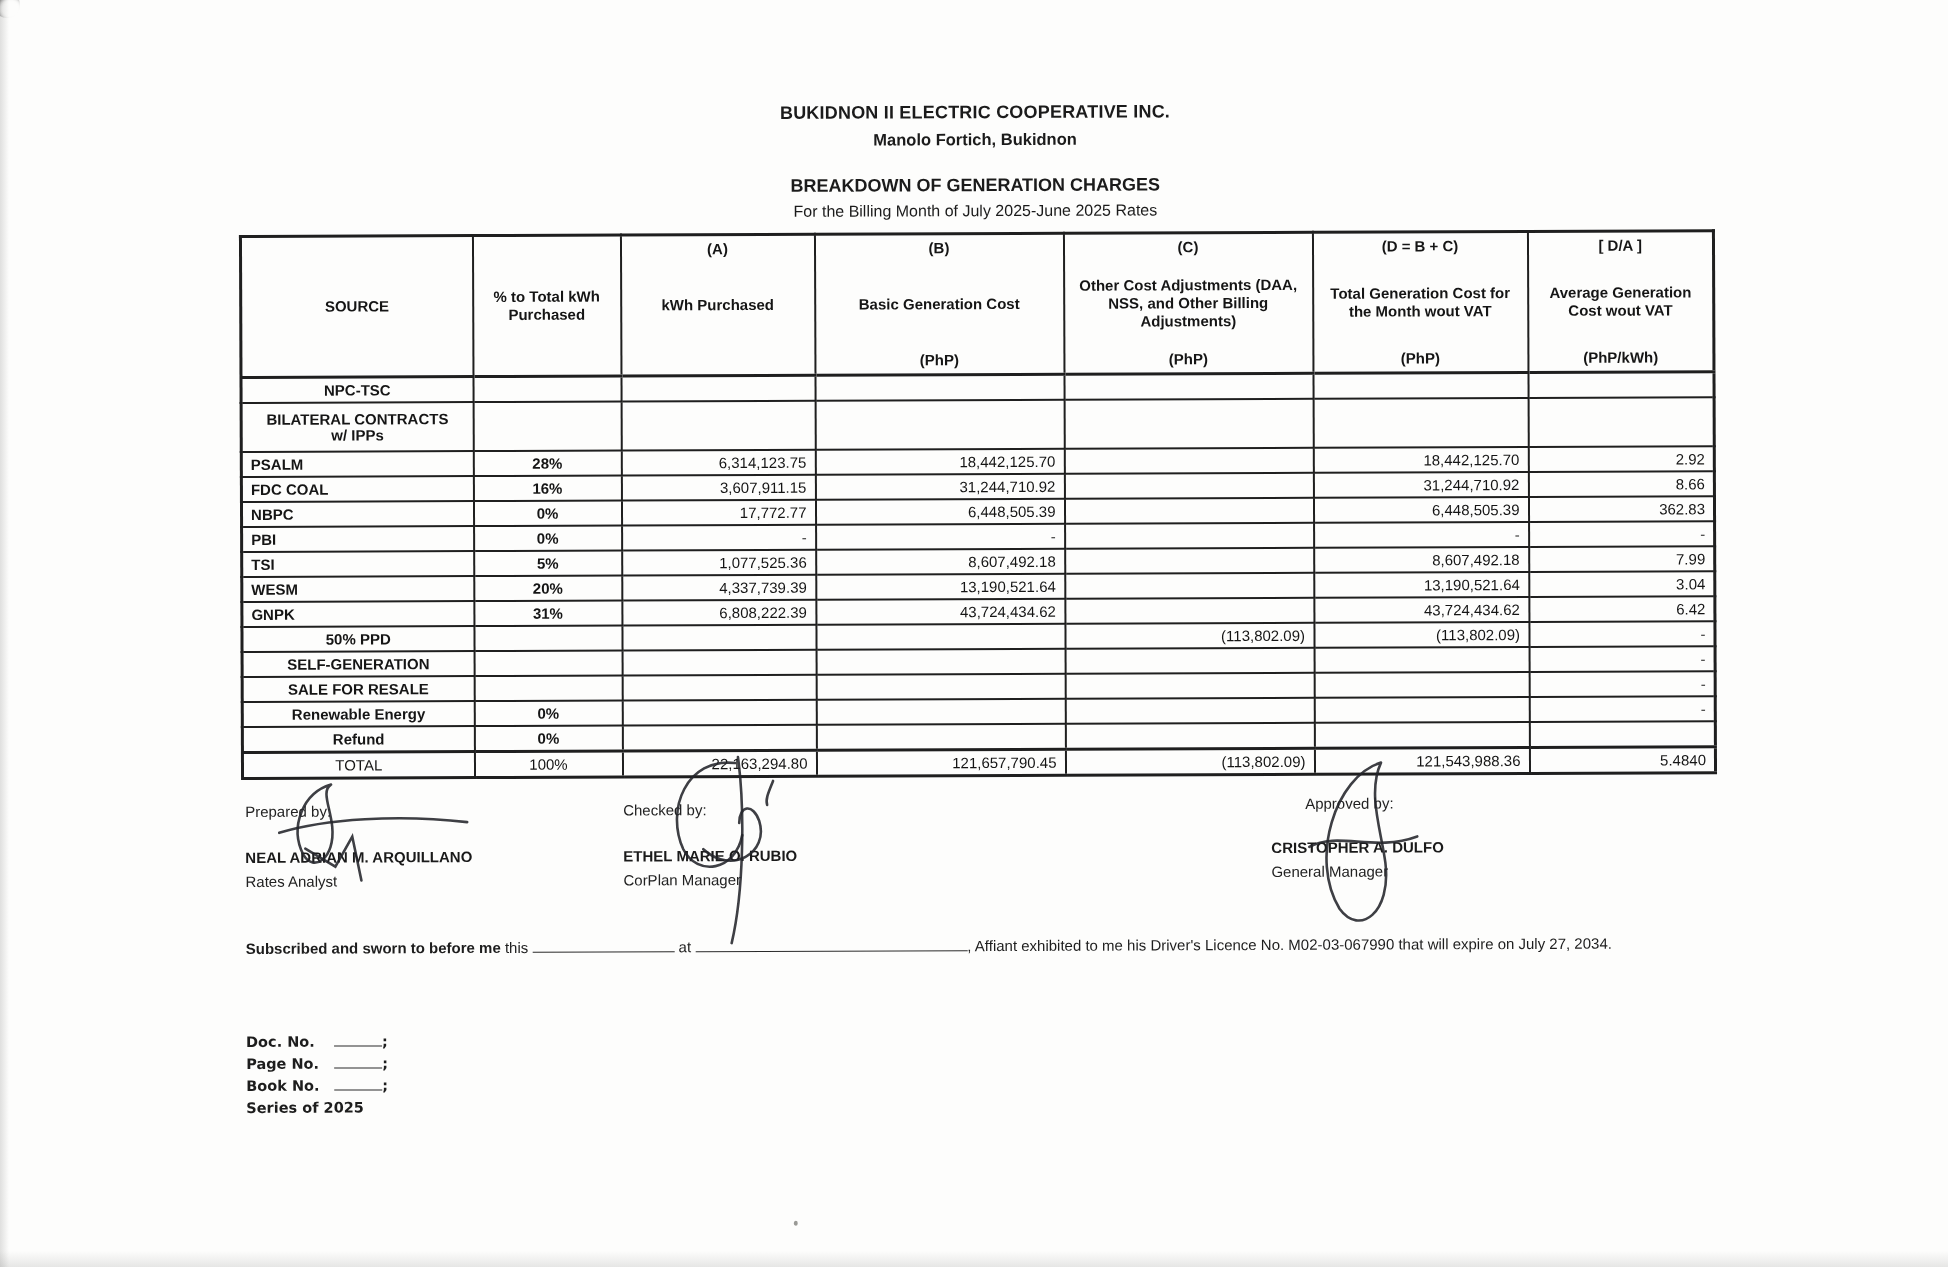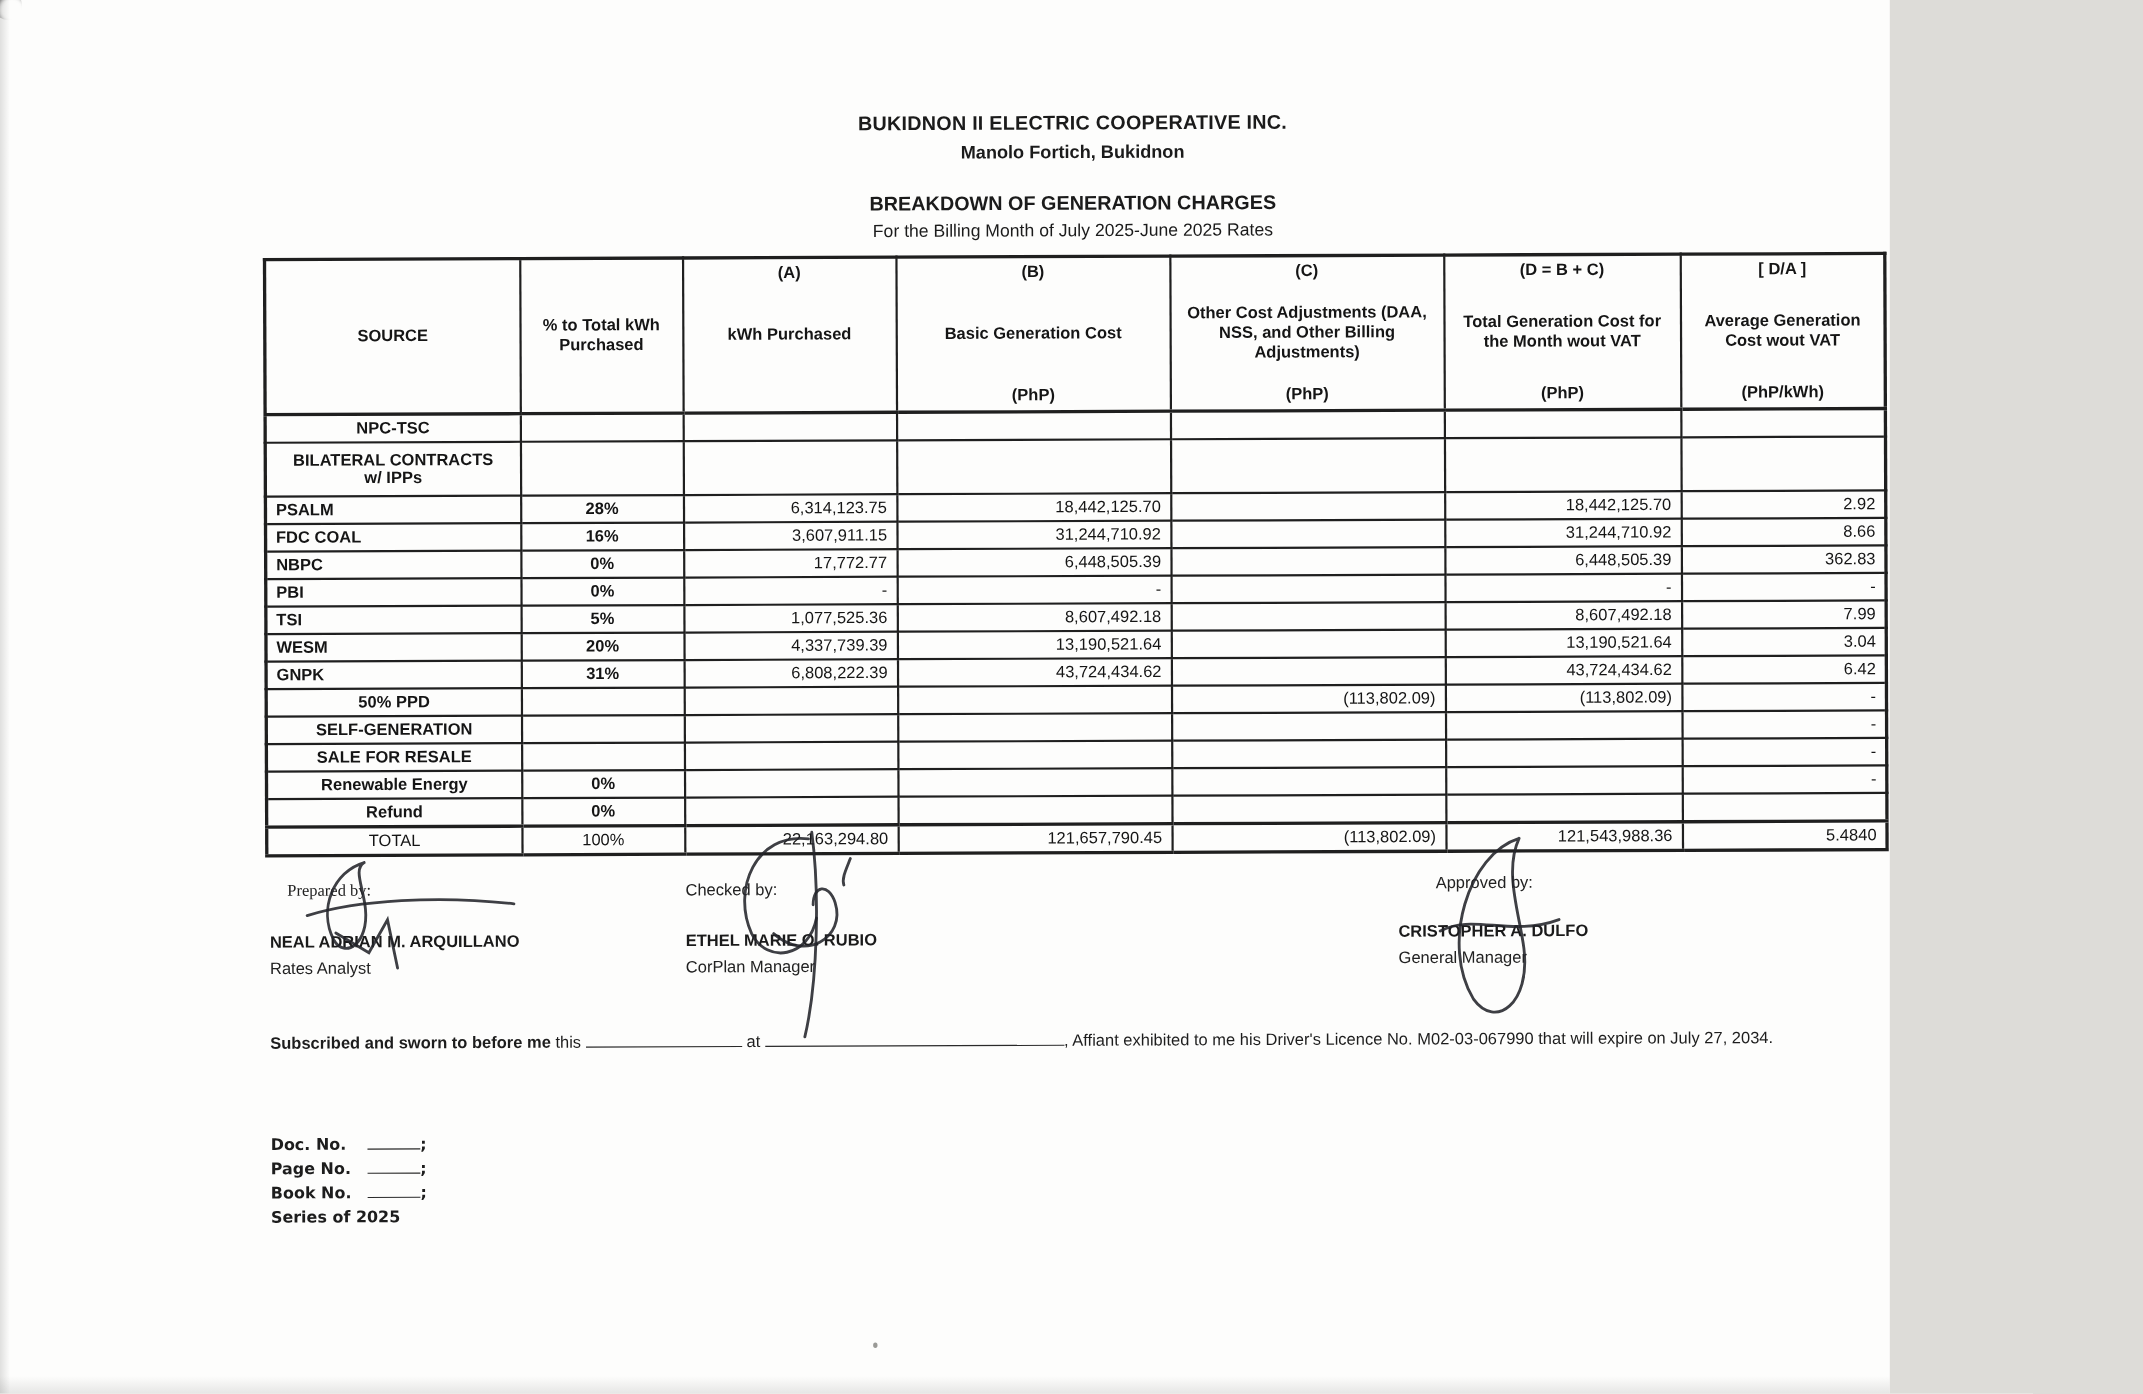--- a/index.html
+++ b/index.html
@@ -1,17 +1,17 @@
 <!DOCTYPE html>
 <html><head>
 <meta charset="utf-8">
 <style>
   html,body{margin:0;padding:0;}
   body{background:#dddcd8;font-family:"Liberation Sans",sans-serif;}
-  .page{position:relative;width:1718px;height:1267px;background:#fdfdfc;overflow:hidden;color:#1b1b1b;}
+  .page{position:relative;width:1948px;height:1267px;background:#fdfdfc;overflow:hidden;color:#1b1b1b;}
   .scan-tilt{position:absolute;inset:0;transform:rotate(-0.22deg);transform-origin:52% 40%;}
   
   .edge-left{position:absolute;left:0;top:0;width:9px;height:100%;background:linear-gradient(to right,rgba(90,90,88,.18),rgba(0,0,0,0));}
   .edge-bottom{position:absolute;left:0;bottom:0;width:100%;height:16px;background:linear-gradient(to top,rgba(90,90,88,.14),rgba(0,0,0,0));}
   .corner-curl{position:absolute;left:-6px;top:-8px;width:26px;height:26px;border-radius:50%;box-shadow:inset 4px 4px 4px rgba(20,20,20,.55);}
   .scan-dot{position:absolute;left:791px;top:1220px;width:4px;height:5px;background:#9a9a96;border-radius:50%;}
 
   
   .doc-head{position:absolute;left:240px;top:102px;width:1473px;text-align:center;line-height:1.15;}
   .h-org{font-size:18px;font-weight:700;letter-spacing:.2px;}
@@ -266,21 +266,21 @@
           <td class="c-pct">100%</td>
           <td class="c-num">22,163,294.80</td>
           <td class="c-num">121,657,790.45</td>
           <td class="c-num">(113,802.09)</td>
           <td class="c-num">121,543,988.36</td>
           <td class="c-num">5.4840</td>
         </tr>
       </tbody>
     </table>
 
-    <div class="sig-label" style="left:260px;top:800px;font-family:Liberation Serif, serif;">Prepared by:</div>
+    <div class="sig-label" style="left:244px;top:800px;">Prepared by:</div>
     <div class="sig-label" style="left:622px;top:800px;">Checked by:</div>
     <div class="sig-label" style="left:1304px;top:796px;">Approved by:</div>
 
     <div class="sig-name" style="left:244px;top:846px;text-align:center;">NEAL ADRIAN M. ARQUILLANO</div>
     <div class="sig-title" style="left:244px;top:870px;">Rates Analyst</div>
     <div class="sig-name" style="left:622px;top:846px;">ETHEL MARIE O. RUBIO</div>
     <div class="sig-title" style="left:622px;top:870px;">CorPlan Manager</div>
     <div class="sig-name" style="left:1270px;top:840px;">CRISTOPHER A. DULFO</div>
     <div class="sig-title" style="left:1270px;top:864px;">General Manager</div>
 

